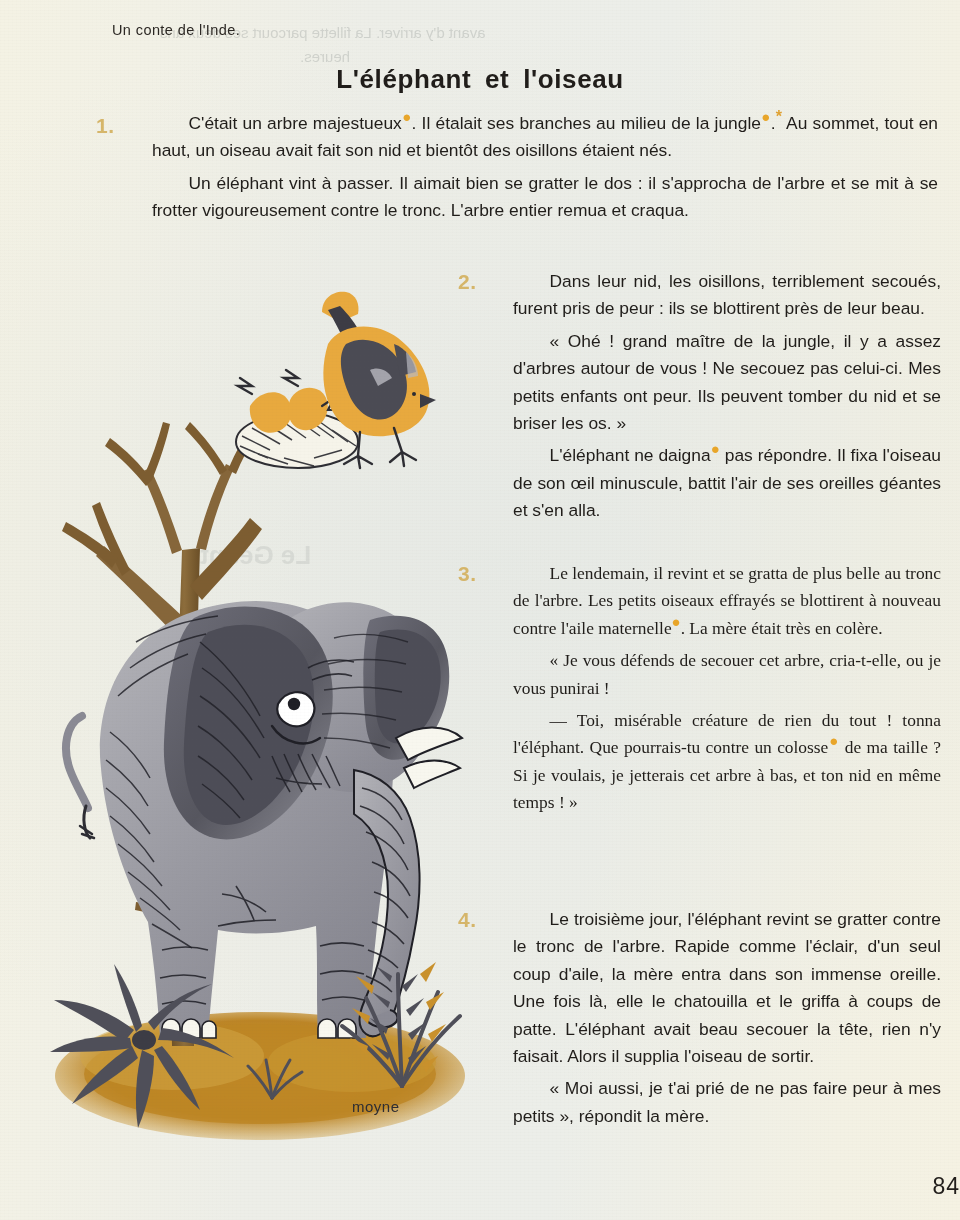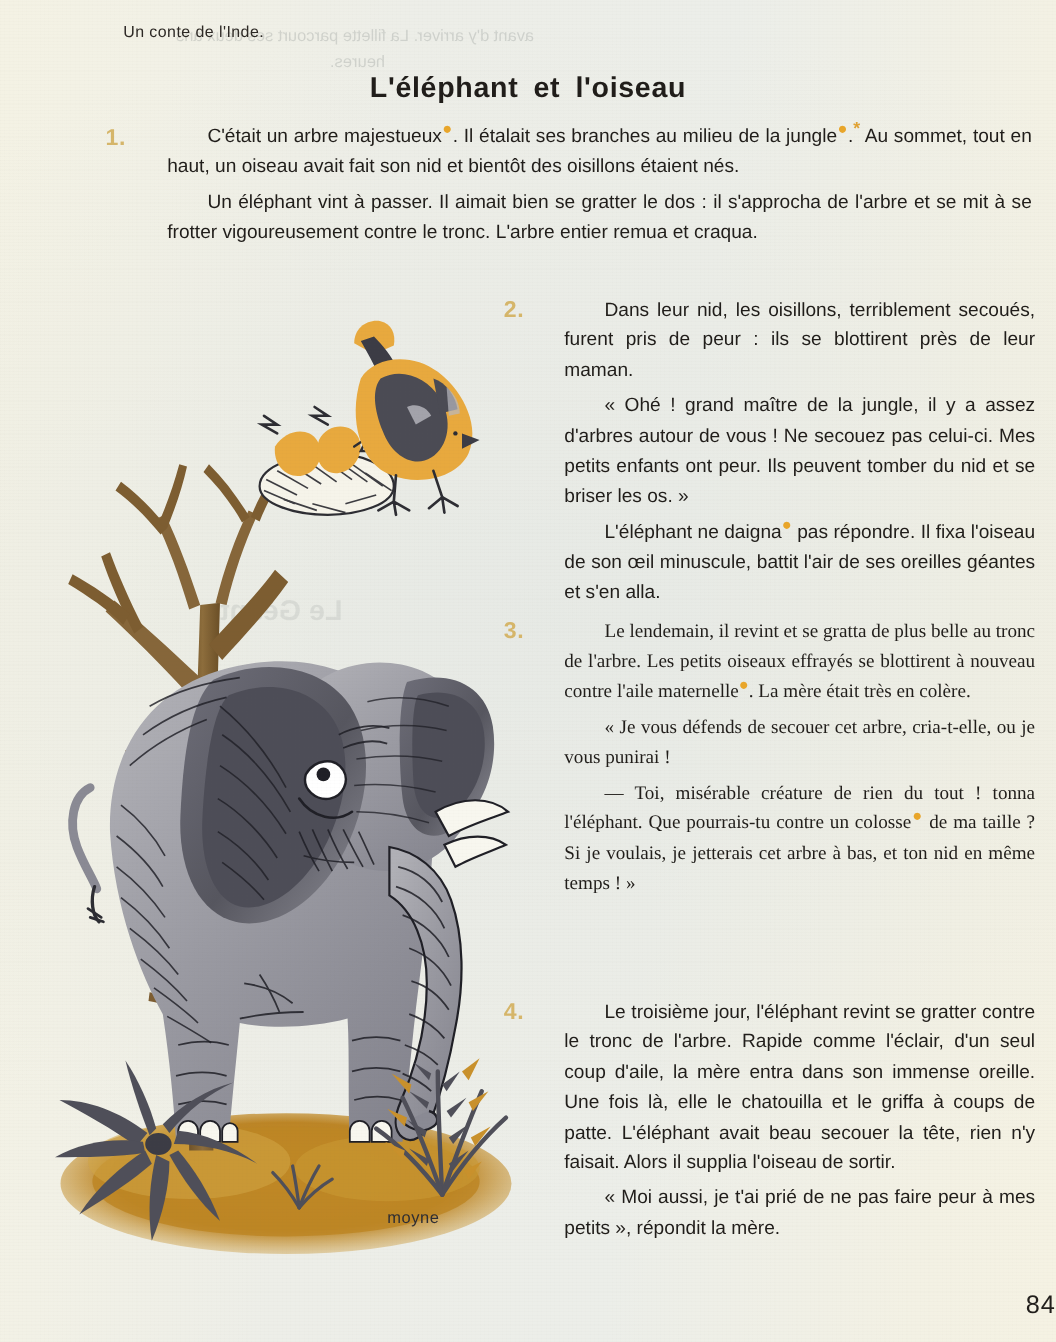--- a/index.html
+++ b/index.html
@@ -461,21 +461,21 @@
   <div class="secnum" id="n1">1.</div>
   <div class="secnum" id="n2">2.</div>
   <div class="secnum" id="n3">3.</div>
   <div class="secnum" id="n4">4.</div>
 
   <div class="block" id="sec1">
       <p>C'était un arbre majestueux<span class="gdot">●</span>. Il étalait ses branches au milieu de la jungle<span class="gdot">●</span>.<span class="gstar">*</span> Au sommet, tout en haut, un oiseau avait fait son nid et bientôt des oisillons étaient nés.</p>
       <p>Un éléphant vint à passer. Il aimait bien se gratter le dos : il s'approcha de l'arbre et se mit à se frotter vigoureusement contre le tronc. L'arbre entier remua et craqua.</p>
     </div>
   <div class="block rightcol" id="sec2">
-      <p>Dans leur nid, les oisillons, terriblement secoués, furent pris de peur : ils se blottirent près de leur maman.</p>
+      <p>Dans leur nid, les oisillons, terriblement secoués, furent pris de peur : ils se blottirent près de leur beau.</p>
       <p>« Ohé ! grand maître de la jungle, il y a assez d'arbres autour de vous ! Ne secouez pas celui-ci. Mes petits enfants ont peur. Ils peuvent tomber du nid et se briser les os. »</p>
       <p>L'éléphant ne daigna<span class="gdot">●</span> pas répondre. Il fixa l'oiseau de son œil minuscule, battit l'air de ses oreilles géantes et s'en alla.</p>
     </div>
   <div class="block rightcol" id="sec3">
       <p>Le lendemain, il revint et se gratta de plus belle au tronc de l'arbre. Les petits oiseaux effrayés se blottirent à nouveau contre l'aile maternelle<span class="gdot">●</span>. La mère était très en colère.</p>
       <p>« Je vous défends de secouer cet arbre, cria-t-elle, ou je vous punirai !</p>
       <p>— Toi, misérable créature de rien du tout ! tonna l'éléphant. Que pourrais-tu contre un colosse<span class="gdot">●</span> de ma taille ? Si je voulais, je jetterais cet arbre à bas, et ton nid en même temps ! »</p>
     </div>
   <div class="block rightcol" id="sec4">
       <p>Le troisième jour, l'éléphant revint se gratter contre le tronc de l'arbre. Rapide comme l'éclair, d'un seul coup d'aile, la mère entra dans son immense oreille. Une fois là, elle le chatouilla et le griffa à coups de patte. L'éléphant avait beau secouer la tête, rien n'y faisait. Alors il supplia l'oiseau de sortir.</p>

